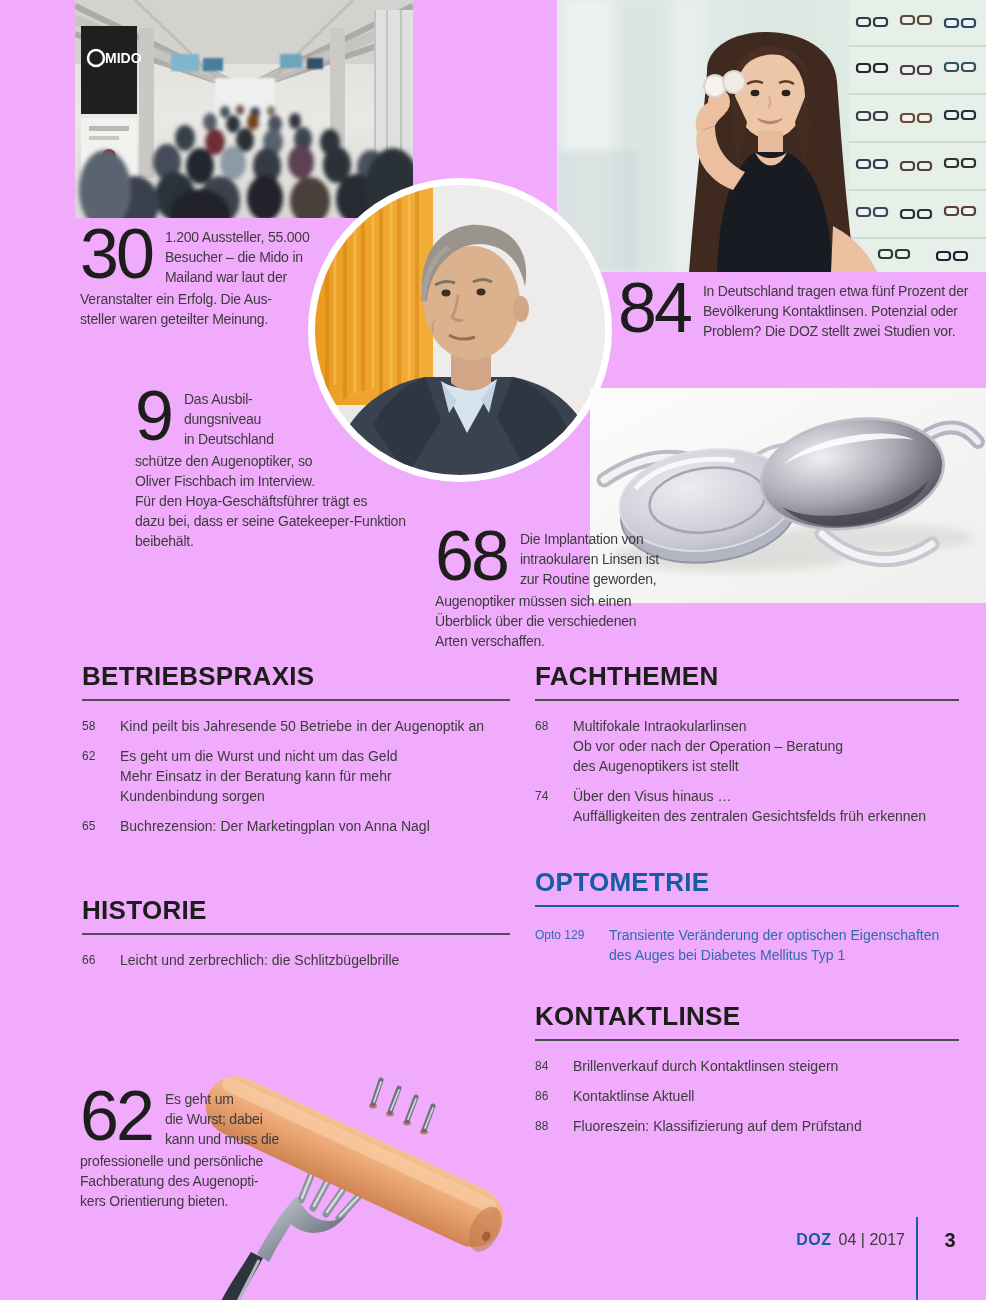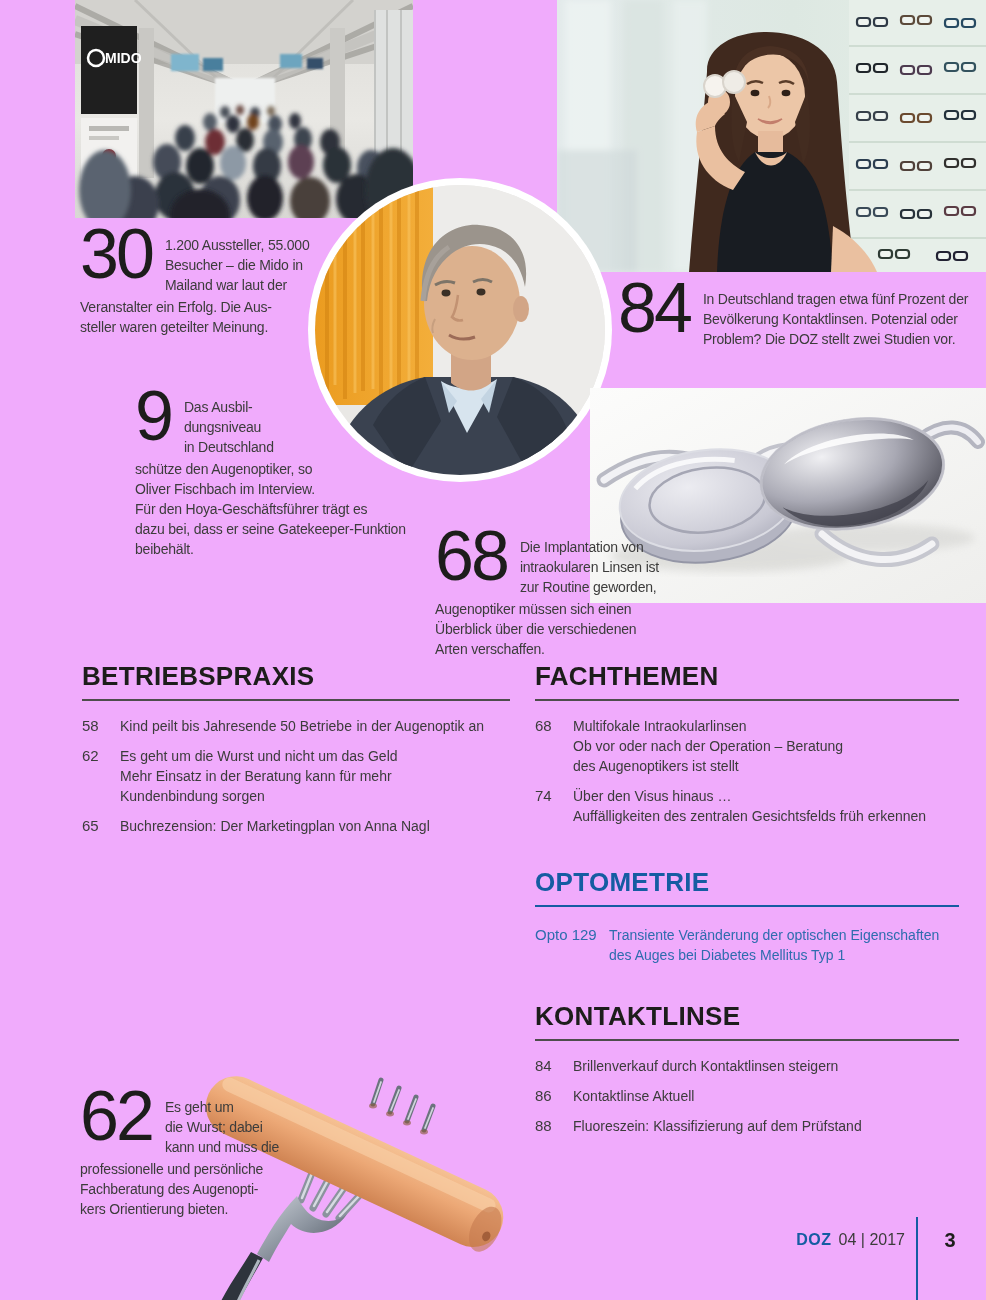--- a/index.html
+++ b/index.html
@@ -7,32 +7,32 @@
     position:relative;width:986px;height:1300px;background:#f0abfc;overflow:hidden;
     font-family:"Liberation Sans", sans-serif;color:#3c3c3b;
   }
   
   .teaser{position:absolute;}
   .teaser-head{display:flex;align-items:flex-start;}
   .big-num{
     font-size:70px;line-height:60px;letter-spacing:-3px;color:#1d1d1b;
     font-weight:400;margin-right:13px;flex:none;
   }
-  .side-lines{padding-top:3px;margin-top:8px;}
+  .side-lines{padding-top:3px;}
   .tline{font-size:14px;line-height:20px;letter-spacing:-0.2px;color:#3c3c3b;white-space:nowrap;}
   .full-lines{margin-top:2px;}
   
   .toc-section{position:absolute;}
   .sec-title{
     font-size:26px;font-weight:bold;color:#1d1d1b;letter-spacing:.3px;
     padding-bottom:9px;border-bottom:2px solid #4d4d4c;line-height:28px;
   }
   .toc-items{margin-top:15px;}
   .toc-item{display:flex;margin-bottom:10px;}
-  .toc-num{width:38px;flex:none;font-size:15px;line-height:20px;color:#3c3c3b;}
+  .toc-num{width:38px;flex:none;font-size:12px;line-height:20px;color:#3c3c3b;}
   .toc-lines{flex:1;}
   .toc-line{font-size:14px;line-height:20px;color:#3c3c3b;white-space:nowrap;}
   .blue .sec-title{color:#155ca2;border-bottom-color:#155ca2;}
   .blue .toc-num{width:74px;color:#2e6cae;}
   .blue .toc-line{color:#2e6cae;}
   
   .photo{position:absolute;overflow:hidden;}
   .circle-wrap{
     position:absolute;left:308px;top:178px;width:304px;height:304px;border-radius:50%;
     background:#fff;display:flex;align-items:center;justify-content:center;
@@ -528,20 +528,31 @@
       </div>
       <div class="toc-item">
         <span class="toc-num">65</span>
         <span class="toc-lines">
           <span class="toc-line">Buchrezension: Der Marketingplan von Anna Nagl</span>
         </span>
       </div>
     </div>
   </div>
 
+  <div class="toc-section" style="left:82px;top:896px;width:428px;">
+    <div class="sec-title">HISTORIE</div>
+    <div class="toc-items">
+      <div class="toc-item">
+        <span class="toc-num">66</span>
+        <span class="toc-lines">
+          <span class="toc-line">Leicht und zerbrechlich: die Schlitzbügelbrille</span>
+        </span>
+      </div>
+    </div>
+  </div>
 
   <div class="toc-section" style="left:535px;top:662px;width:424px;">
     <div class="sec-title">FACHTHEMEN</div>
     <div class="toc-items">
       <div class="toc-item">
         <span class="toc-num">68</span>
         <span class="toc-lines">
           <span class="toc-line">Multifokale Intraokularlinsen</span>
           <span class="toc-line">Ob vor oder nach der Operation – Beratung</span>
           <span class="toc-line">des Augenoptikers ist stellt</span>

